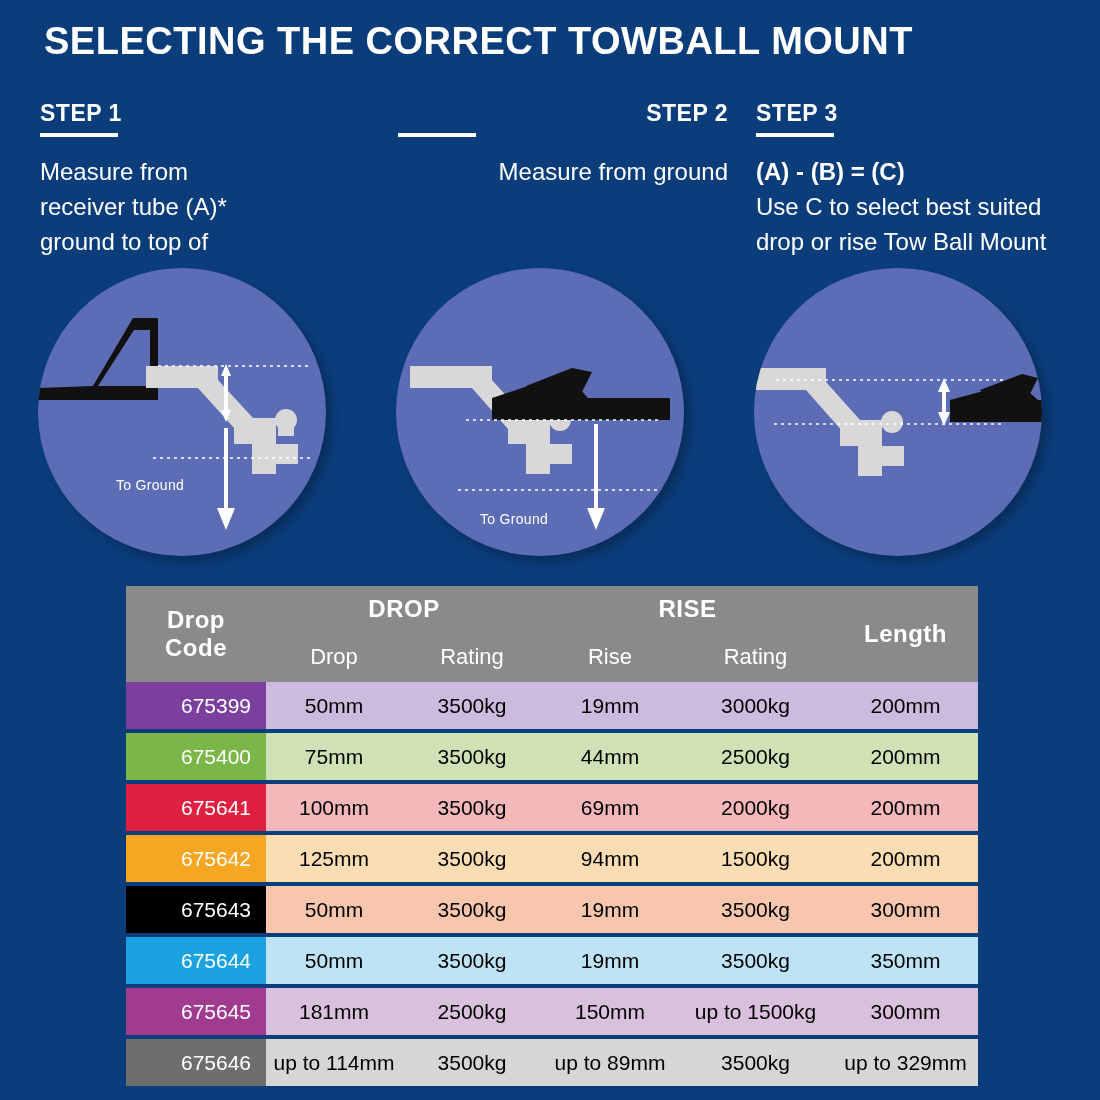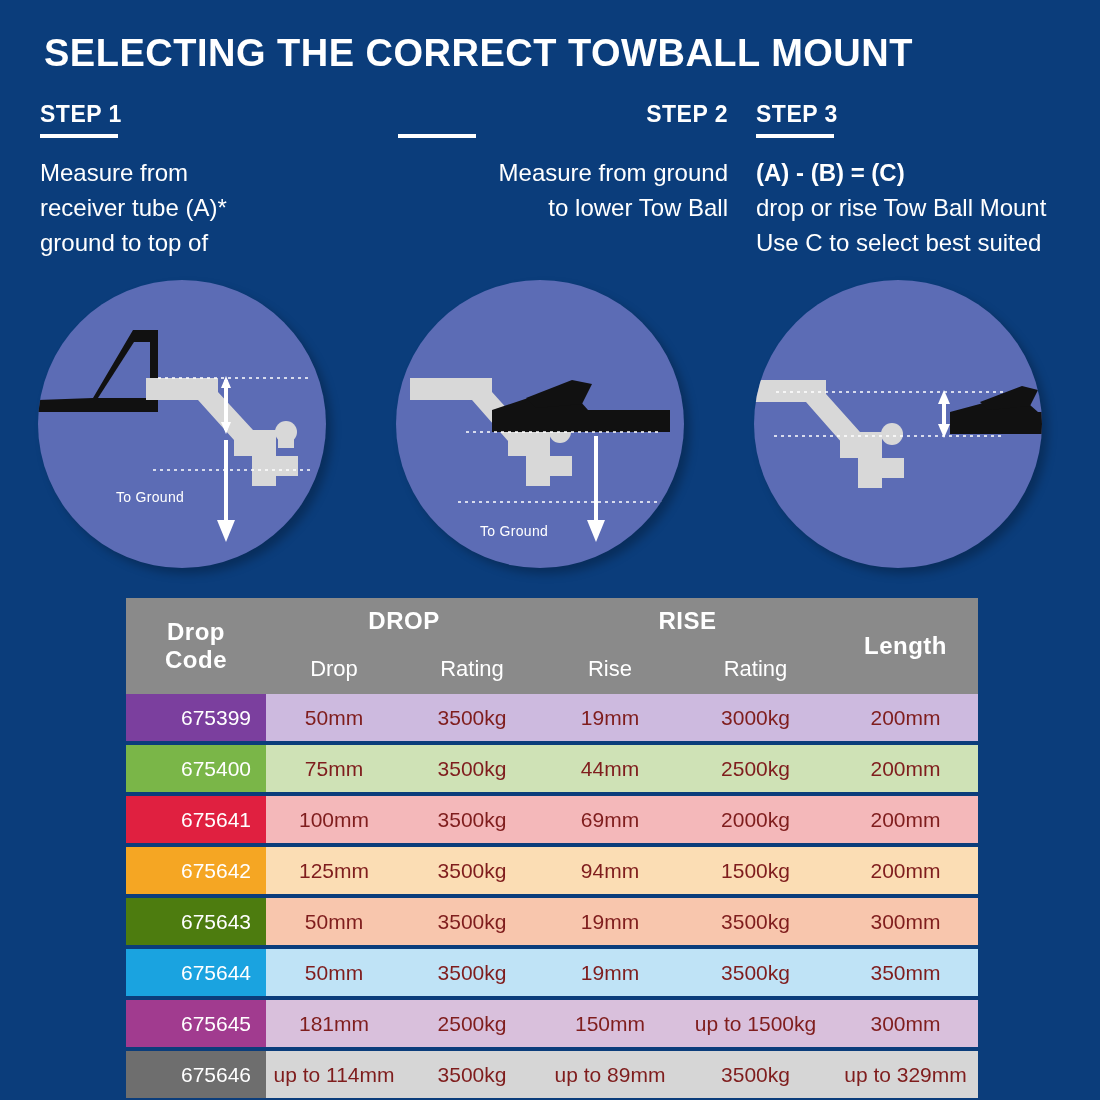--- a/index.html
+++ b/index.html
@@ -8,21 +8,21 @@
     width: 1100px;
     height: 1100px;
     background: #0b3d7b;
     font-family: "Liberation Sans", sans-serif;
     color: #ffffff;
     overflow: hidden;
     position: relative;
   }
   .page {
     position: absolute;
-    left: 0; top: 12px;
+    left: 0; top: 0;
     width: 1100px; height: 800px;
     background: #0b3d7b;
   }
   
   .title {
     position: absolute;
     left: 44px; top: 20px;
     font-size: 38px;
     font-weight: bold;
     letter-spacing: 0.5px;
@@ -36,21 +36,21 @@
     top: 85px;
     width: 330px;
   }
   .step.s1 { left: 40px; }
   .step.s2 { left: 398px; text-align: right; }
   .step.s3 { left: 756px; width: 330px; }
   .step-label {
     font-size: 23px;
     font-weight: bold;
     letter-spacing: 0.5px;
-    margin: 4px 0 6px 0;
+    margin: 15px 0 6px 0;
     display: inline-block;
   }
   .step-underline {
     width: 78px;
     height: 4px;
     background: #ffffff;
     margin-bottom: 18px;
   }
   .step-text {
     font-size: 24px;
@@ -126,21 +126,21 @@
     border: none;
   }
   .hdr-group { height: 46px; font-size: 24px; letter-spacing: 0.5px; }
   .hdr-sub { height: 50px; font-size: 22px; font-weight: normal; }
   .hdr-tall { font-size: 24px; line-height: 1.15; }
 
   tbody td {
     height: 47px;
     font-size: 21px;
     text-align: center;
-    color: #7f1d1d;
+    color: #000000;
     padding: 0 4px;
     border: none;
     white-space: nowrap;
   }
   tbody td.code {
     color: #ffffff;
     font-size: 21px;
     font-weight: normal;
     padding-left: 44px;
   }
@@ -161,31 +161,30 @@
       <div>receiver tube (A)*</div>
       <div>ground to top of</div>
     </div>
   </div>
 
   <div class="step s2">
     <div class="step-label">STEP 2</div>
     <div class="step-underline"></div>
     <div class="step-text">
       <div>Measure from ground</div>
-      <div>to lower Tow Ball</div>
     </div>
   </div>
 
   <div class="step s3">
     <div class="step-label">STEP 3</div>
     <div class="step-underline"></div>
     <div class="step-text">
       <div style="font-weight:bold">(A) - (B) = (C)</div>
+      <div>Use C to select best suited</div>
       <div>drop or rise Tow Ball Mount</div>
-      <div>Use C to select best suited</div>
     </div>
   </div>
 
   <div class="circle-wrap c1">
     <div class="circle">
       <svg width="288" height="288" viewBox="0 0 288 288">
 
         <path d="M0 120 L55 118 L95 50 L120 50 L120 132 L0 132 Z" fill="#111111"></path>
         <path d="M60 118 L96 62 L112 62 L112 118 Z" fill="#5c6cb5"></path>
 
@@ -321,21 +320,21 @@
             <td style="background: rgb(251, 221, 180);">125mm</td>
             <td style="background: rgb(251, 221, 180);">3500kg</td>
             <td style="background: rgb(251, 221, 180);">94mm</td>
             <td style="background: rgb(251, 221, 180);">1500kg</td>
             <td style="background: rgb(251, 221, 180);">200mm</td>
           </tr>
           <tr class="sep">
             <td colspan="6"></td>
           </tr>
           <tr>
-            <td class="code" style="background: #4d7c0f; margin-top: 20px;">675643</td>
+            <td class="code" style="background: #000000; margin-top: 20px;">675643</td>
             <td style="background: rgb(248, 198, 173);">50mm</td>
             <td style="background: rgb(248, 198, 173);">3500kg</td>
             <td style="background: rgb(248, 198, 173);">19mm</td>
             <td style="background: rgb(248, 198, 173);">3500kg</td>
             <td style="background: rgb(248, 198, 173);">300mm</td>
           </tr>
           <tr class="sep">
             <td colspan="6"></td>
           </tr>
           <tr>

